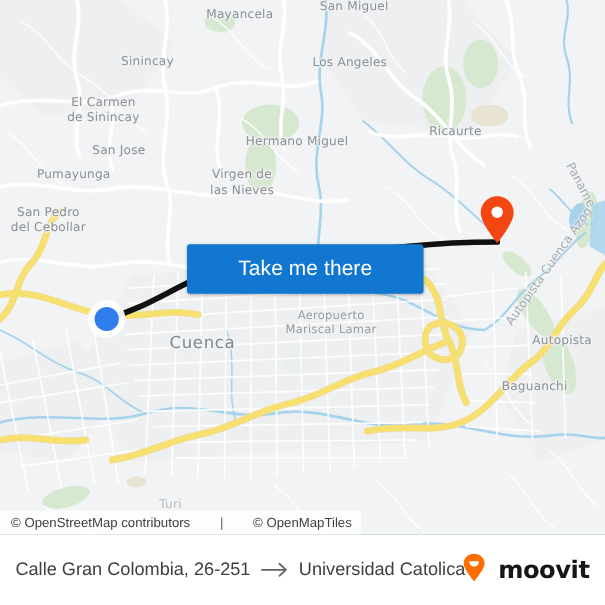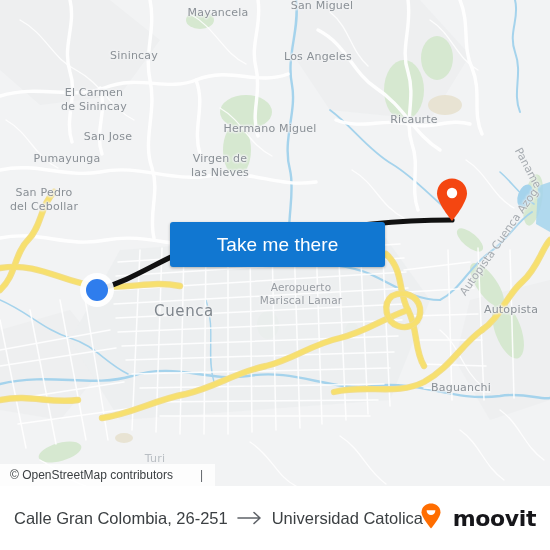--- a/index.html
+++ b/index.html
@@ -392,21 +392,21 @@
         <div class="place-label" style="left: 92px; top: 137px; margin-left: 16px;">San Jose</div>
         <div class="place-label" style="left: 220px; top: 166px;">Virgen de
 las Nieves</div>
         <div class="place-label" style="left: 67px; top: 159px;">Pumayunga</div>
         <div class="place-label" style="left: 44px; top: 200px;">San Pedro
 del Cebollar</div>
         <div class="place-label city" style="left: 184px; top: 312px;">Cuenca</div>
         <div class="place-label poi" style="left: 301px; top: 294px;">Aeropuerto
 Mariscal Lamar</div>
         <div class="place-label" style="left: 511px; top: 310px;">Autopista</div>
-        <div class="place-label" style="left: 461px; top: 352px; margin-top: 36px;">Baguanchi</div>
+        <div class="place-label" style="left: 486px; top: 352px;">Baguanchi</div>
         <div class="place-label faint" style="left: 155px; top: 459px; text-align: center;">Turi</div>
         <div class="place-label" style="left: 563px; top: 431px;">Ba</div>
         <div class="road-label" style="left: 528px; top: 168px; transform: translate(-50%, -50%) rotate(62deg);">Paname</div>
         <div class="road-label" style="left: 499px; top: 242px; transform: translate(-50%, -50%) rotate(-55deg);">Autopista Cuenca Azog</div>
       </div>
 
     <div id="origin-marker">
       <div class="halo"></div>
       <div class="dot"></div>
     </div>
@@ -416,20 +416,21 @@
         <path d="M17 43 C17 43 32 25 32 15.5 C32 7.0 25.3 0.5 17 0.5 C8.7 0.5 2 7.0 2 15.5 C2 25 17 43 17 43 Z" fill="#f44611"></path>
         <circle cx="17" cy="15" r="5.2" fill="#ffffff"></circle>
       </svg>
     </div>
 
     <button id="take-me-there">Take me there</button>
 
     <div id="attribution">
       <span>© OpenStreetMap contributors</span>
       <span class="sep">|</span>
+      <span>© OpenMapTiles</span>
     </div>
   </div>
 
   <div id="footer">
     <div id="route-summary">
       <span class="endpoint">Calle Gran Colombia, 26-251</span>
       <span id="route-arrow">
         <svg width="26" height="14" viewBox="0 0 26 14" xmlns="http://www.w3.org/2000/svg">
           <path d="M1 7 L23 7 M17 1.5 L23 7 L17 12.5" fill="none" stroke="#5f6368" stroke-width="1.6" stroke-linecap="round" stroke-linejoin="round"></path>
         </svg>

